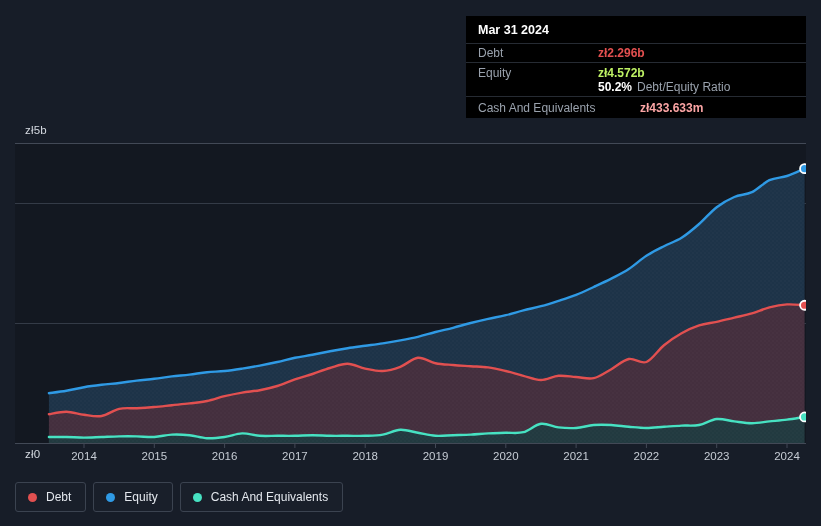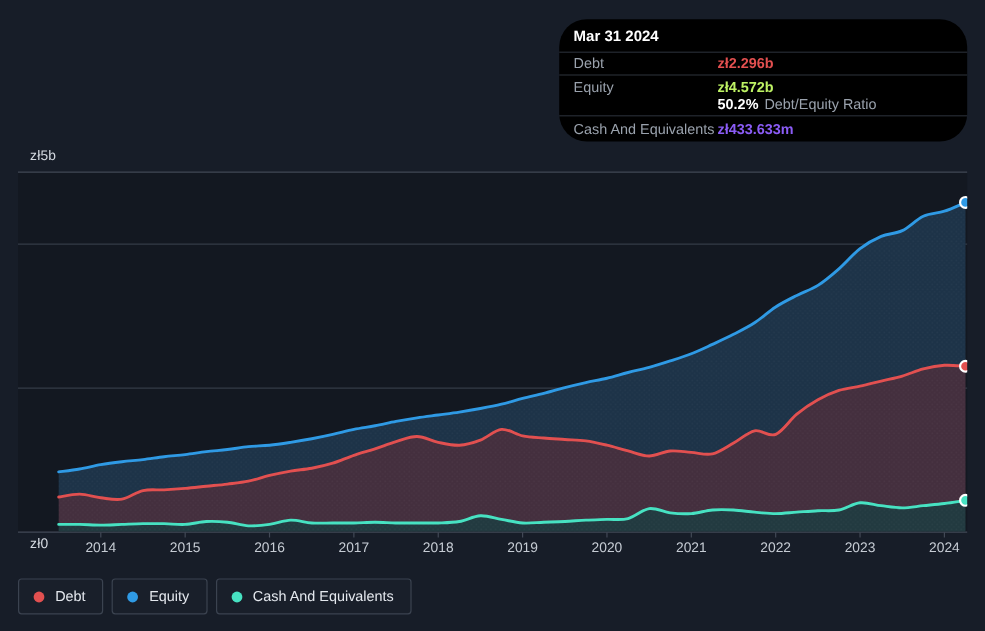--- a/index.html
+++ b/index.html
@@ -11,21 +11,20 @@
   }
   svg{position:absolute;left:0;top:0;display:block;}
   .axis-label{
     position:absolute;left:25px;font-size:11.5px;color:#d4d9e0;letter-spacing:.2px;text-align:center;
   }
   
   .tooltip{
     position:absolute;left:466px;top:16px;width:340px;
     background:#000;color:#9aa2ad;font-size:12px;box-sizing:border-box;
     z-index:5;
-    border-radius:23px;
   }
   .tt-title{
     padding:7px 12px 6px 12px;font-weight:700;color:#ffffff;
     border-bottom:1px solid #262b33;font-size:12.5px;
   }
   .tt-row{display:flex;align-items:center;padding:0 12px;box-sizing:border-box;}
   .tt-row .lbl{width:120px;flex:none;color:#9aa2ad;font-weight:400;}
   .tt-row .val{font-weight:700;text-align:center;}
   .row-debt{height:19px;border-bottom:1px solid #262b33;}
   .row-equity{height:18px;padding-top:2px;}
@@ -113,21 +112,21 @@
       <span class="val" style="color: #bef264;">zł4.572b</span>
     </div>
     <div class="tt-row row-ratio">
       <span class="indent"></span>
       <span>
         <span class="ratio-val">50.2%</span><span>Debt/Equity Ratio</span>
       </span>
     </div>
     <div class="tt-row row-cash">
       <span class="lbl">Cash And Equivalents</span>
-      <span class="val" style="color: #8b5cf6;">zł433.633m</span>
+      <span class="val" style="color: #fca5a5; margin-left: 42px;">zł433.633m</span>
     </div>
   </div>
 
   <div class="legend">
     <div class="legend-item">
       <span class="legend-dot" style="background: rgb(226, 80, 80);"></span>
       <span>Debt</span>
     </div>
     <div class="legend-item">
       <span class="legend-dot" style="background: rgb(47, 154, 229);"></span>

